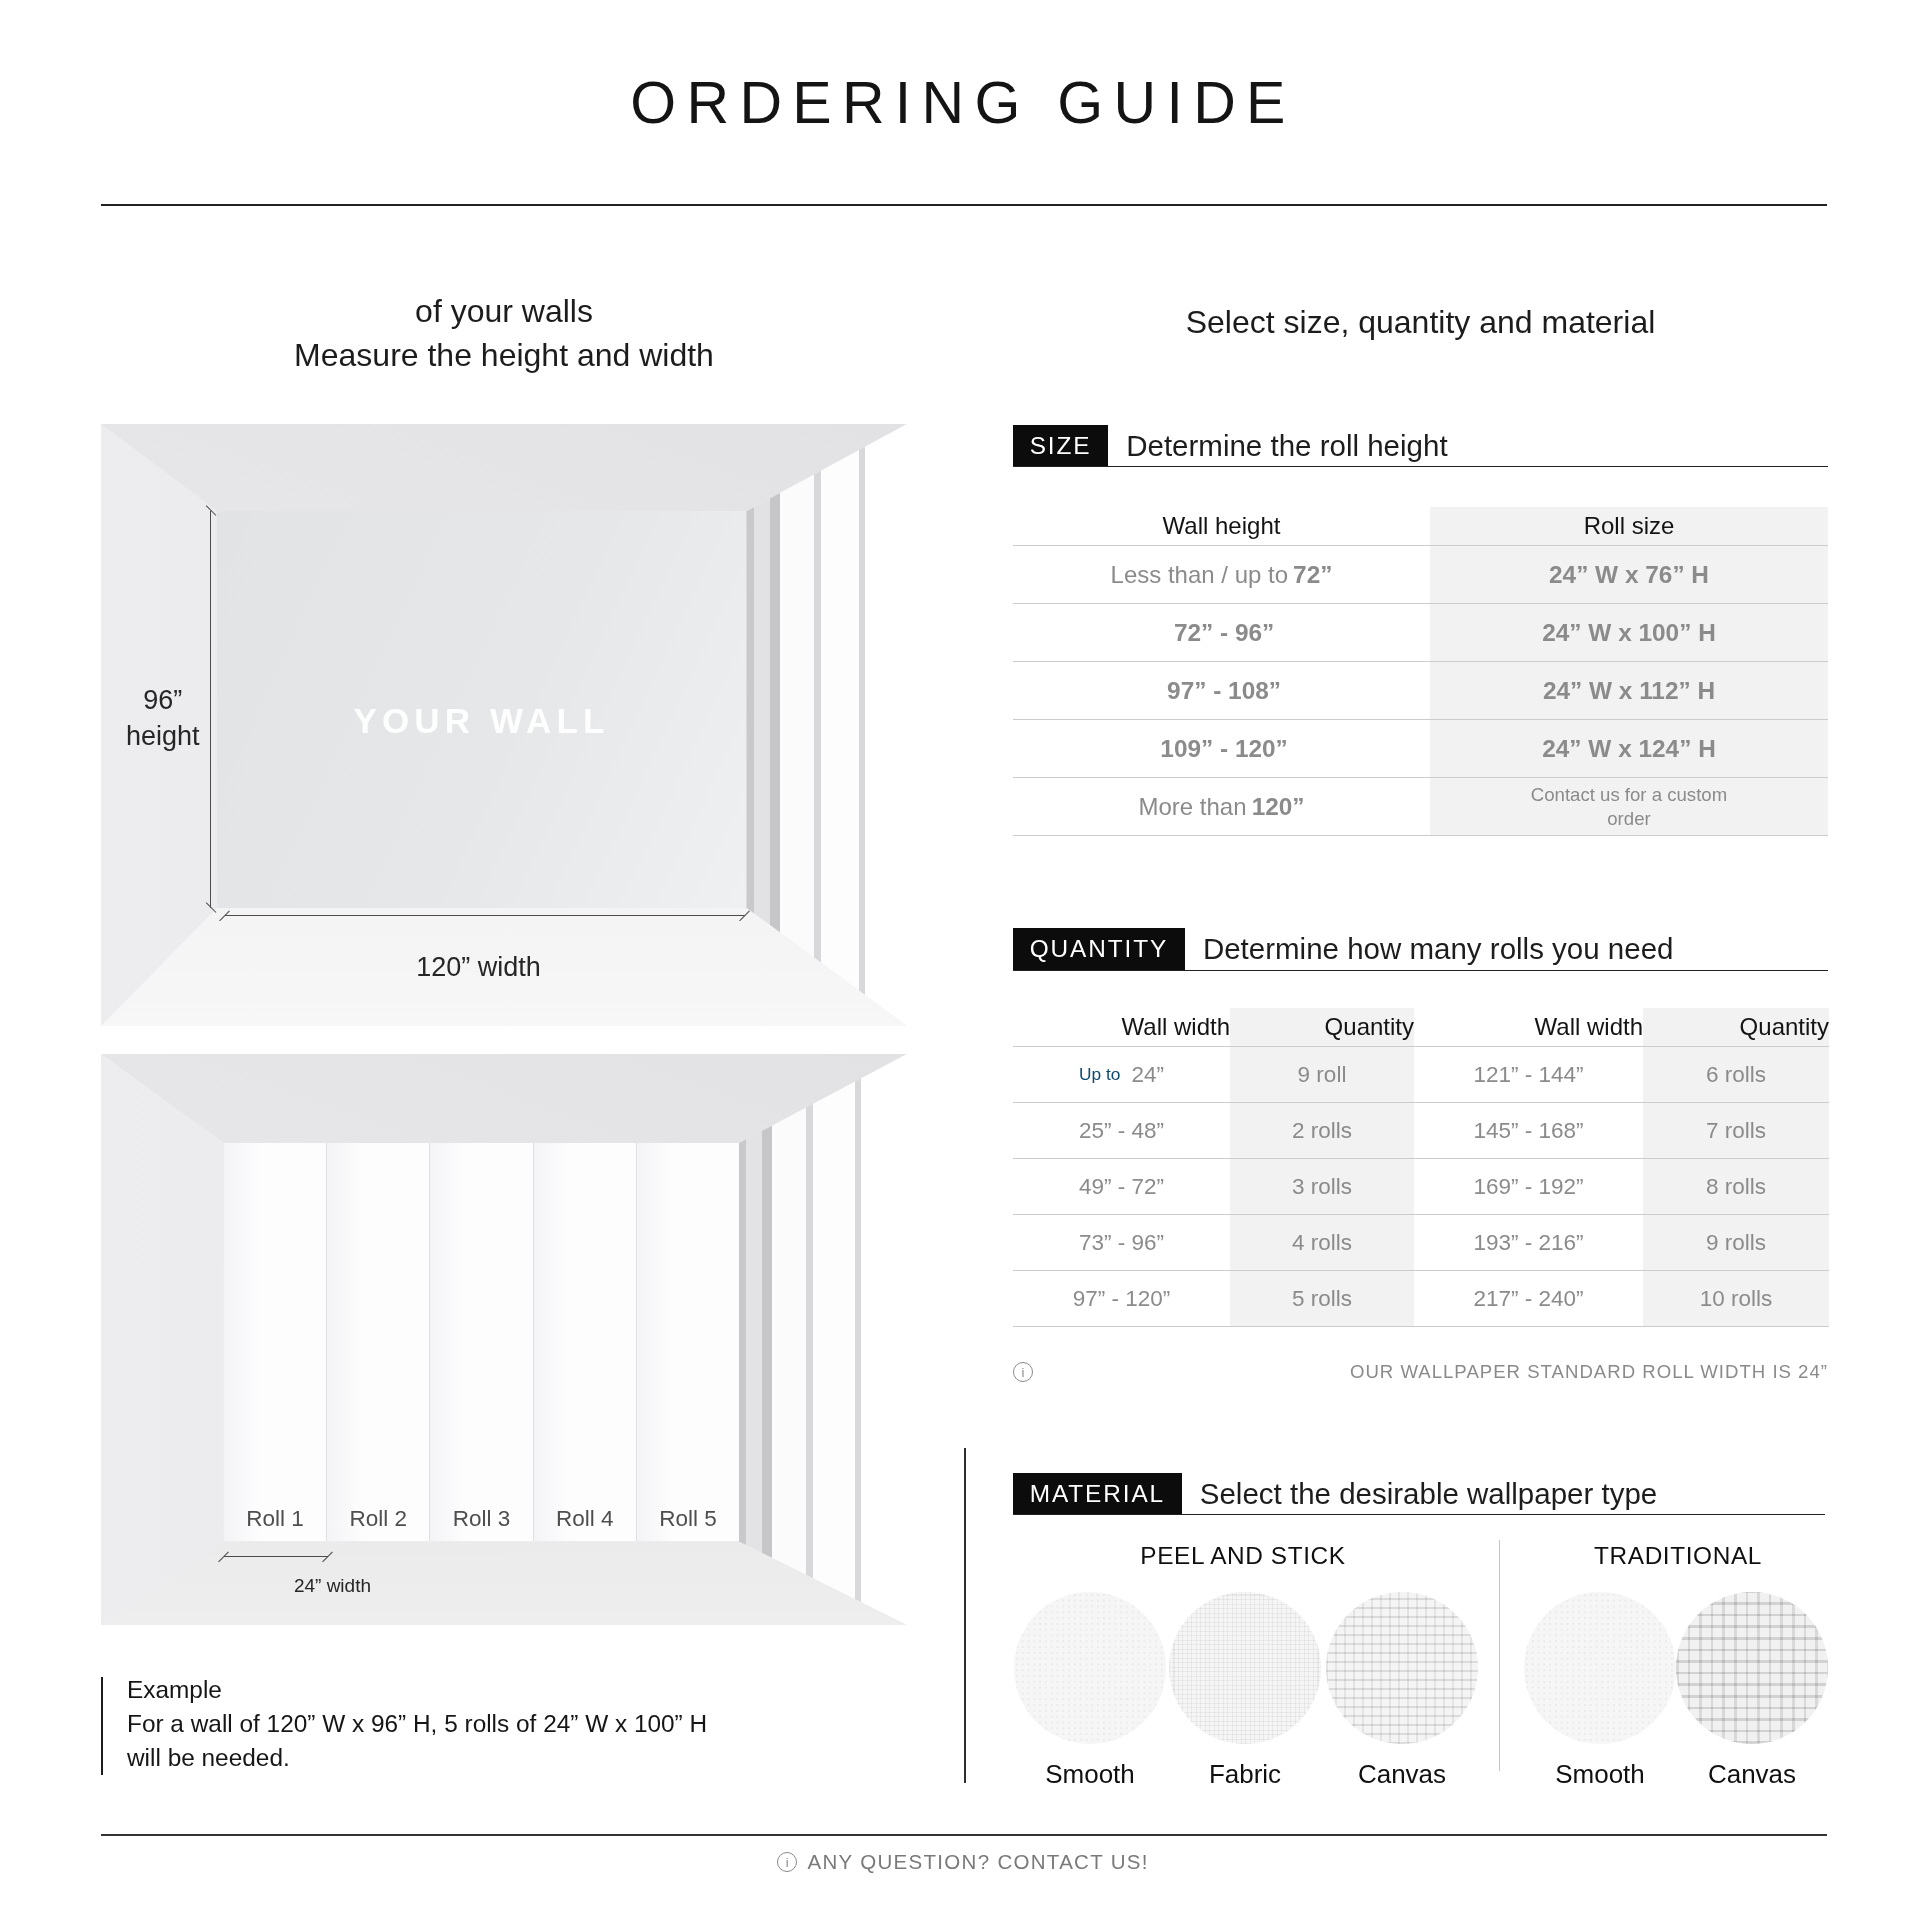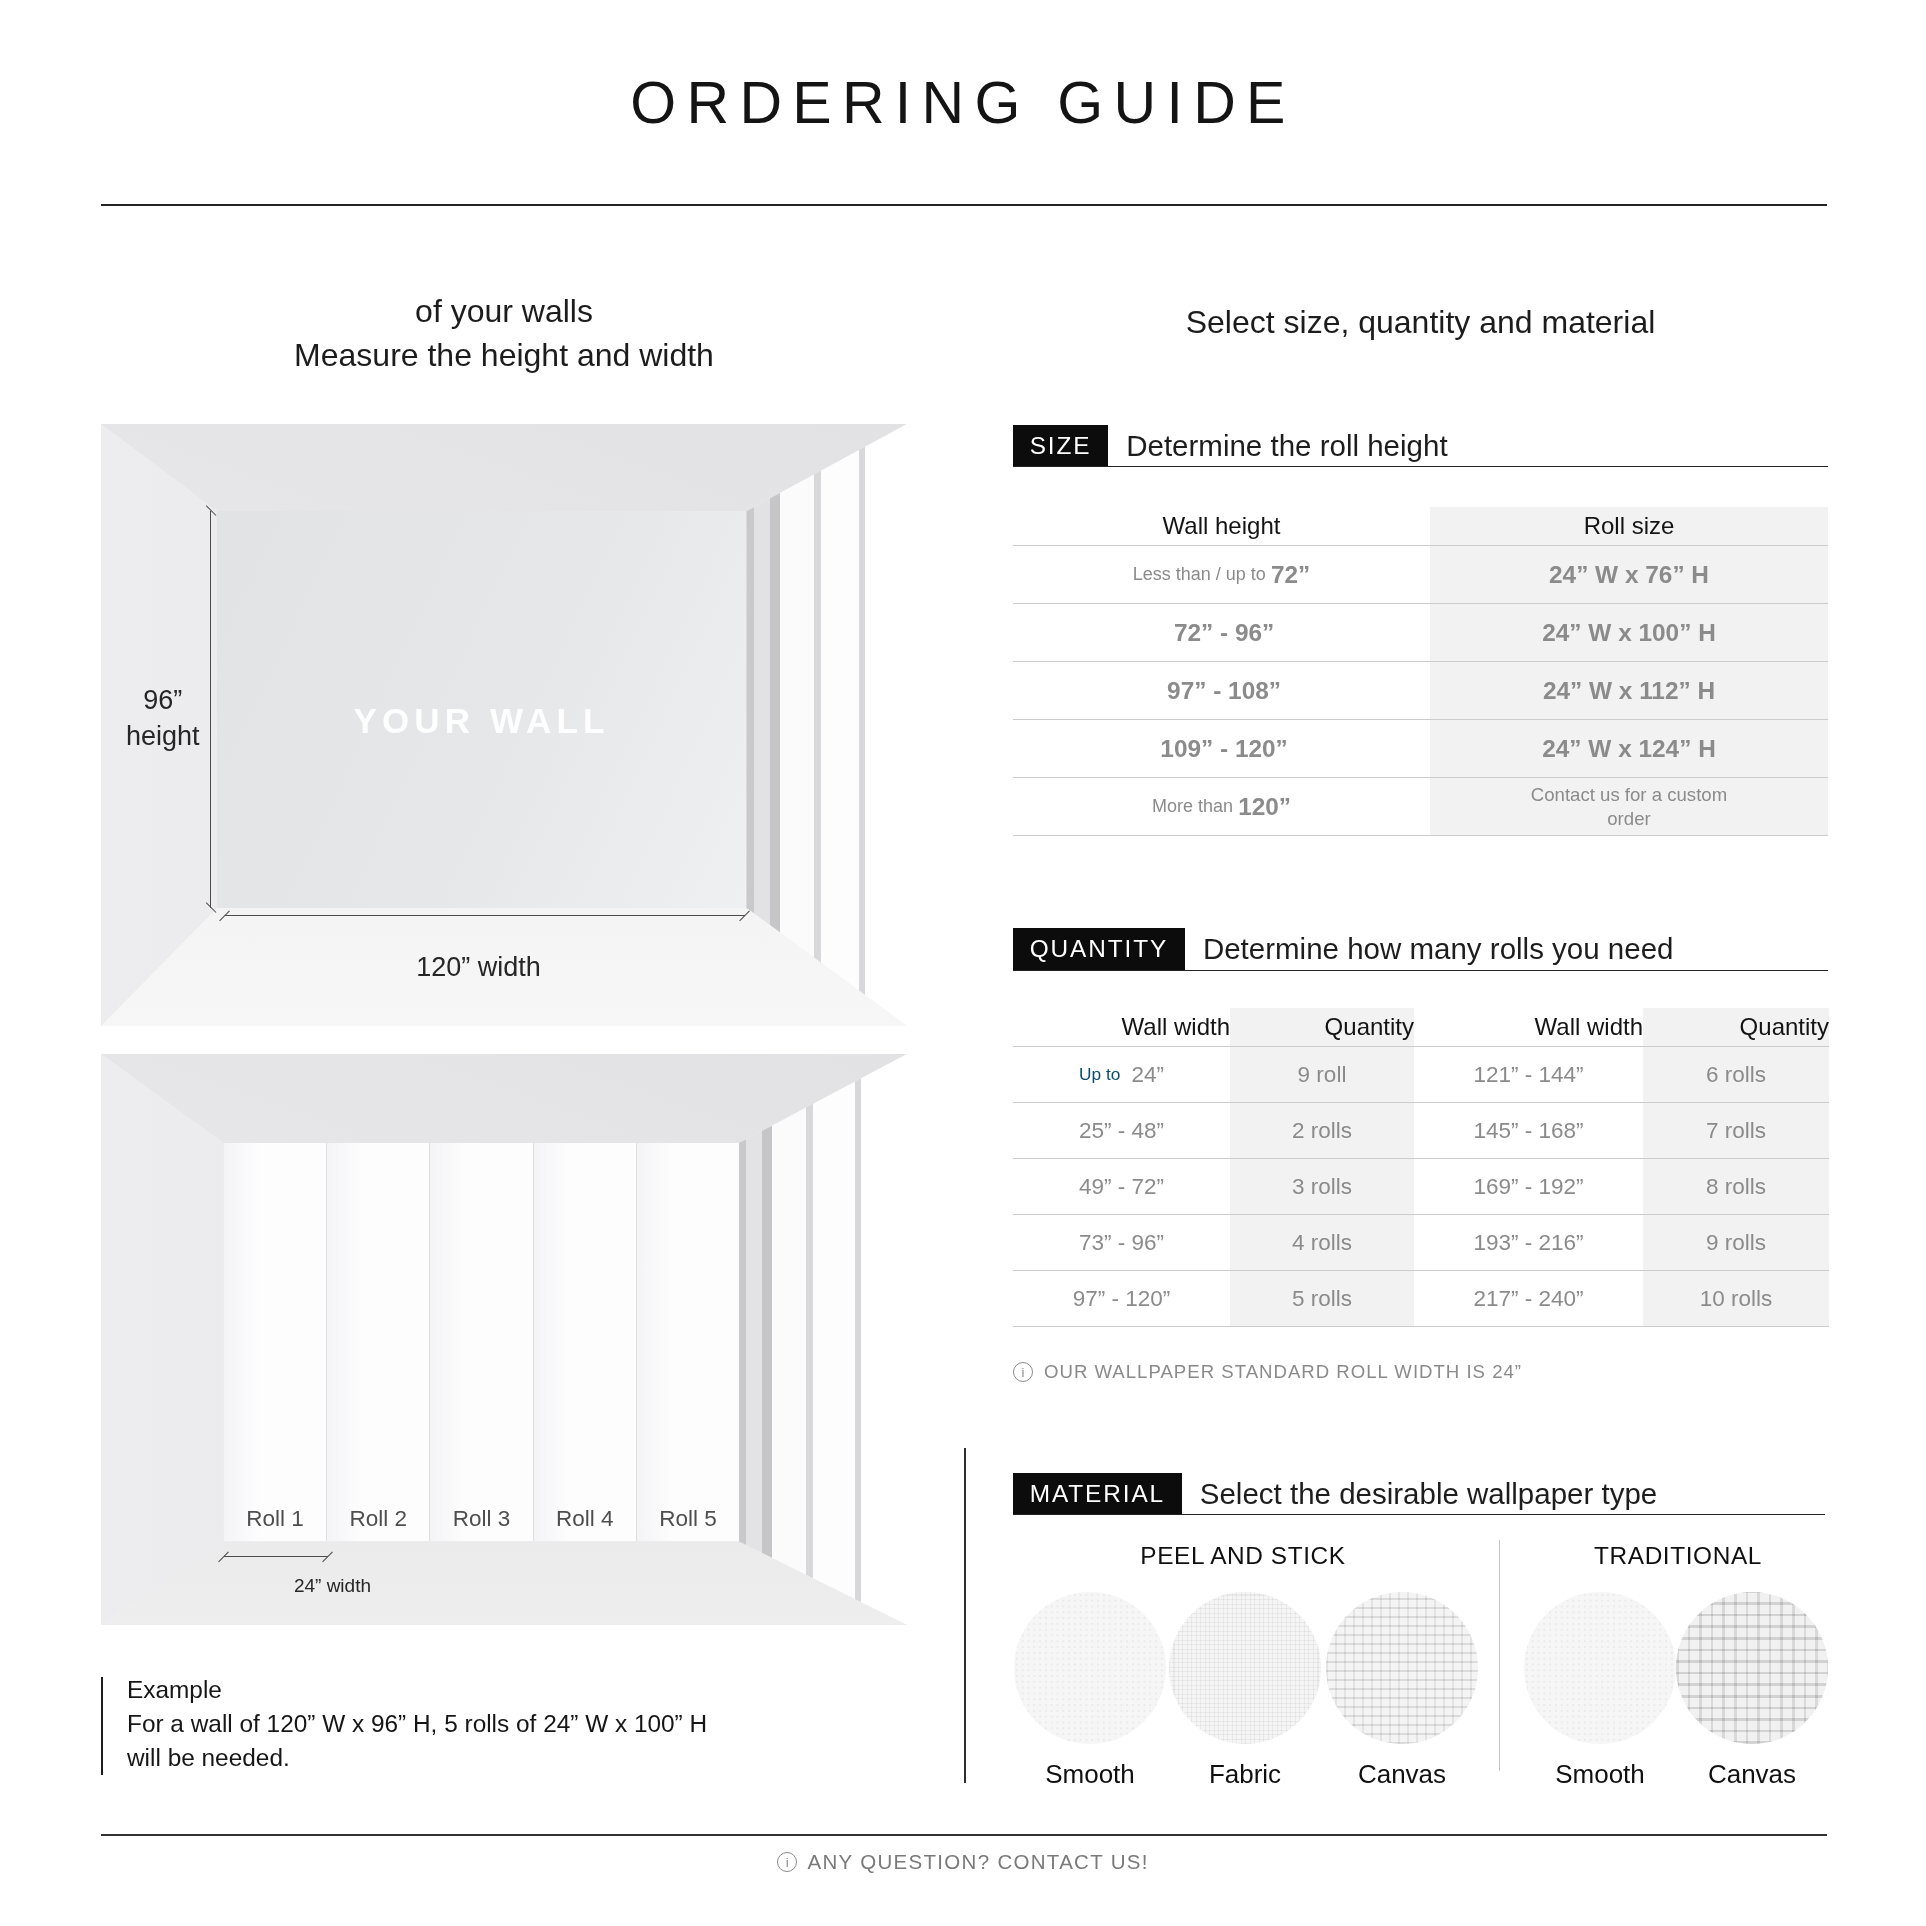--- a/index.html
+++ b/index.html
@@ -90,26 +90,26 @@
   .qty-table{left:1013px;top:1008px;width:815px;grid-template-columns:217px 184px 229px 186px;}
   .cell{display:flex;align-items:center;justify-content:center;border-bottom:0.6px solid #cccccc;box-sizing:border-box;}
   .size-table .hcell{height:39px;}
   .size-table .bcell{height:58px;}
   .qty-table .hcell{height:39px;justify-content:flex-end;}
   .qty-table .bcell{height:56px;}
   .shade{background:#f2f2f2;}
   .hdr-txt{font-size:24px;font-weight:500;color:#141414;}
   .val{font-size:24.4px;color:#8b8b8b;font-weight:bold;}
   .qval{font-size:22.5px;color:#8b8b8b;}
-  .prefix{font-size:18px;color:#8b8b8b;margin-right:5.1px;}
+  .prefix{font-size:24px;color:#8b8b8b;margin-right:5.1px;}
   .qprefix{font-size:17.3px;color:#0c4a6e;margin-right:11px;}
   .roll-small{font-size:18.6px;line-height:24px;color:#8b8b8b;max-width:199px;text-align:center;}
 
   
-  .note-row{left:1013px;top:1361px;width:815px;display:flex;align-items:center;justify-content:flex-start;gap:11px;}
+  .note-row{left:1013px;top:1361px;width:815px;display:flex;align-items:center;justify-content:space-between;gap:11px;}
   .info-icon{width:20px;height:20px;border:1.3px solid #8a8a8a;border-radius:50%;box-sizing:border-box;
              display:flex;align-items:center;justify-content:center;color:#8a8a8a;font-size:13px;flex:0 0 auto;}
   .info-icon::before{content:"i";}
   .note-text{font-size:18.6px;letter-spacing:1px;color:#8a8a8a;}
 
   
   .col-divider{left:964px;top:1448px;width:1.9px;height:335px;background:#2f2f2f;}
   .mat-divider{left:1499px;top:1540px;width:1.3px;height:231px;background:#c4c4c4;}
   .group-label{top:1542px;font-size:24.4px;font-weight:500;letter-spacing:0.6px;color:#101010;text-align:center;}
   .g1{left:1013px;width:460px;}

